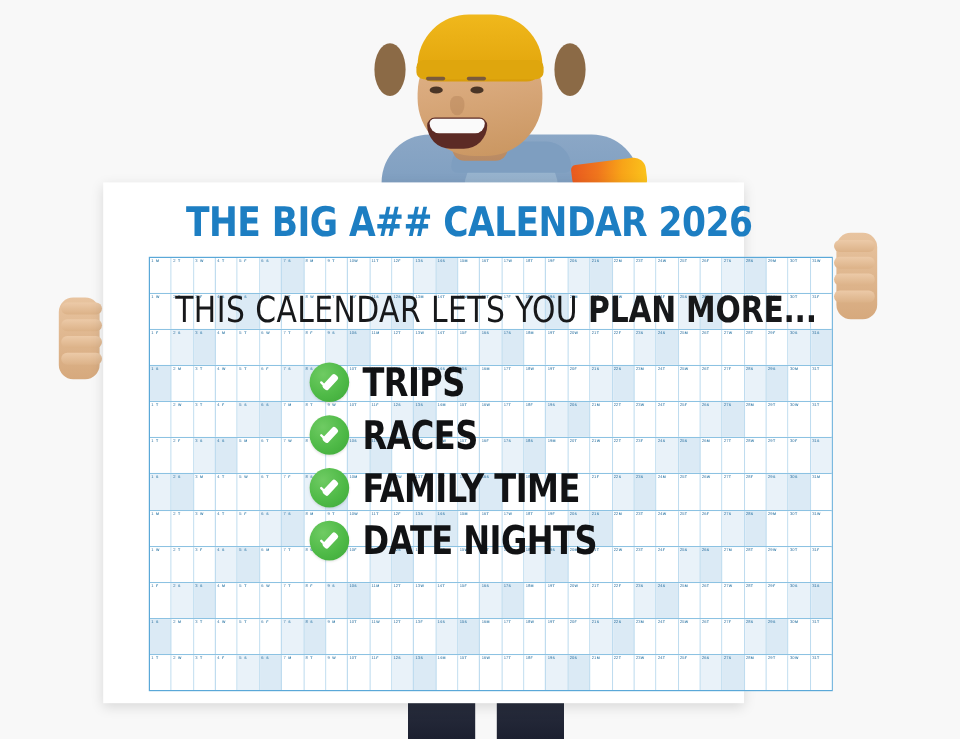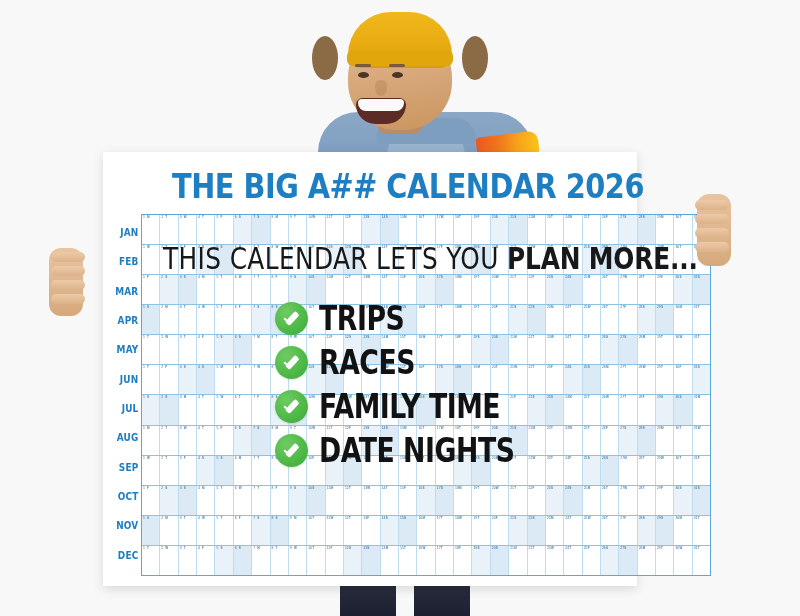--- a/index.html
+++ b/index.html
@@ -128,21 +128,21 @@
     border-radius: 6px;
   }
   #hand-left  { left: 49px; top: 248px; width: 34px; height: 68px; }
   #hand-left .finger { left: 2px; width: 34px; }
   #hand-right { left: 697px; top: 194px; width: 34px; height: 72px; }
   #hand-right .finger { right: 2px; width: 34px; }
 
   
   #poster {
     position: absolute;
-    left: 103px; top: 152px;
+    left: 86px; top: 152px;
     width: 534px; height: 434px;
     background: #ffffff;
     box-shadow: 0 3px 10px rgba(0,0,0,.13);
   }
   #poster-title {
     position: absolute; left: 0; top: 14px; width: 610px;
     text-align: center;
     font-family: "Liberation Sans Narrow","DejaVu Sans Condensed","Liberation Sans", sans-serif;
     font-weight: 700;
     font-size: 34px;
@@ -304,34 +304,20 @@
     <div class="finger" style="top:4px"></div>
     <div class="finger" style="top:18px"></div>
     <div class="finger" style="top:32px"></div>
     <div class="finger" style="top:46px"></div>
   </div>
 
   <div id="poster">
 
     <div id="poster-title">THE BIG A## CALENDAR 2026</div>
 
-    <div id="month-col">
-        <div class="month-label">JAN</div>
-        <div class="month-label">FEB</div>
-        <div class="month-label">MAR</div>
-        <div class="month-label">APR</div>
-        <div class="month-label">MAY</div>
-        <div class="month-label">JUN</div>
-        <div class="month-label">JUL</div>
-        <div class="month-label">AUG</div>
-        <div class="month-label">SEP</div>
-        <div class="month-label">OCT</div>
-        <div class="month-label">NOV</div>
-        <div class="month-label">DEC</div>
-      </div>
 
     <div id="grid-wrap">
       <div id="grid">
           <div class="grid-row">
             <div class="cell">
               <span class="dnum">1</span>
               <span class="dlbl">M</span>
             </div>
             <div class="cell">
               <span class="dnum">2</span>

